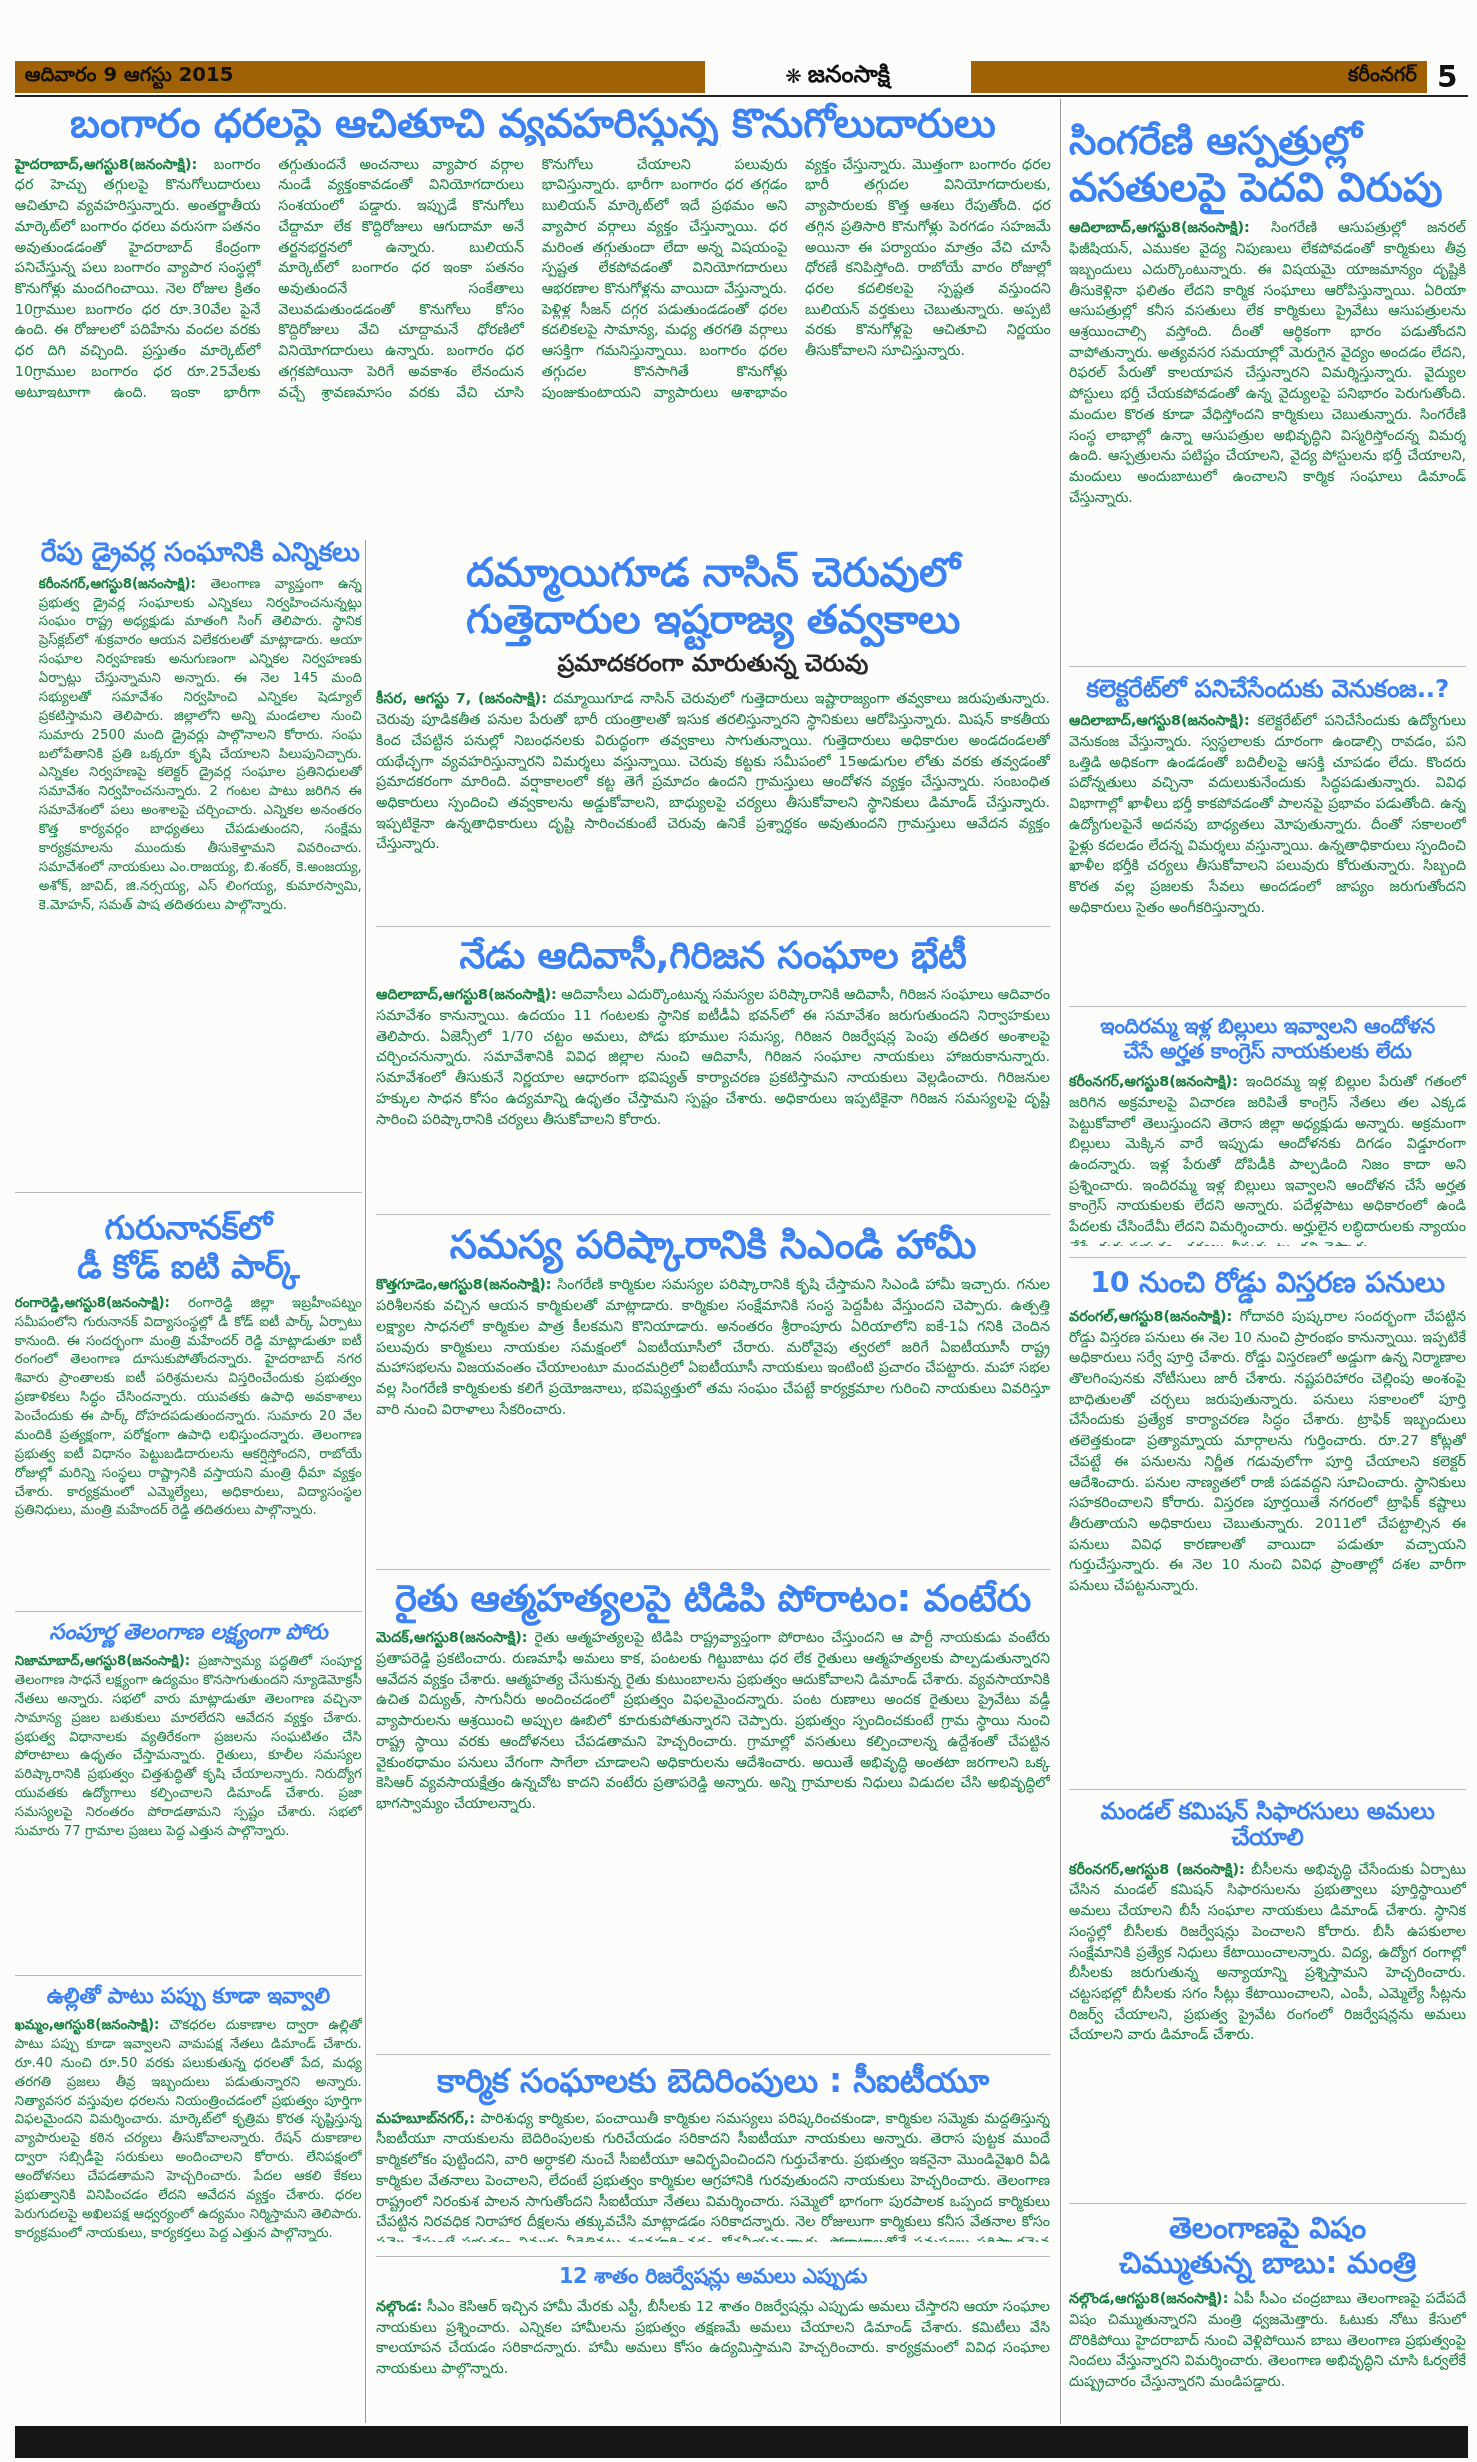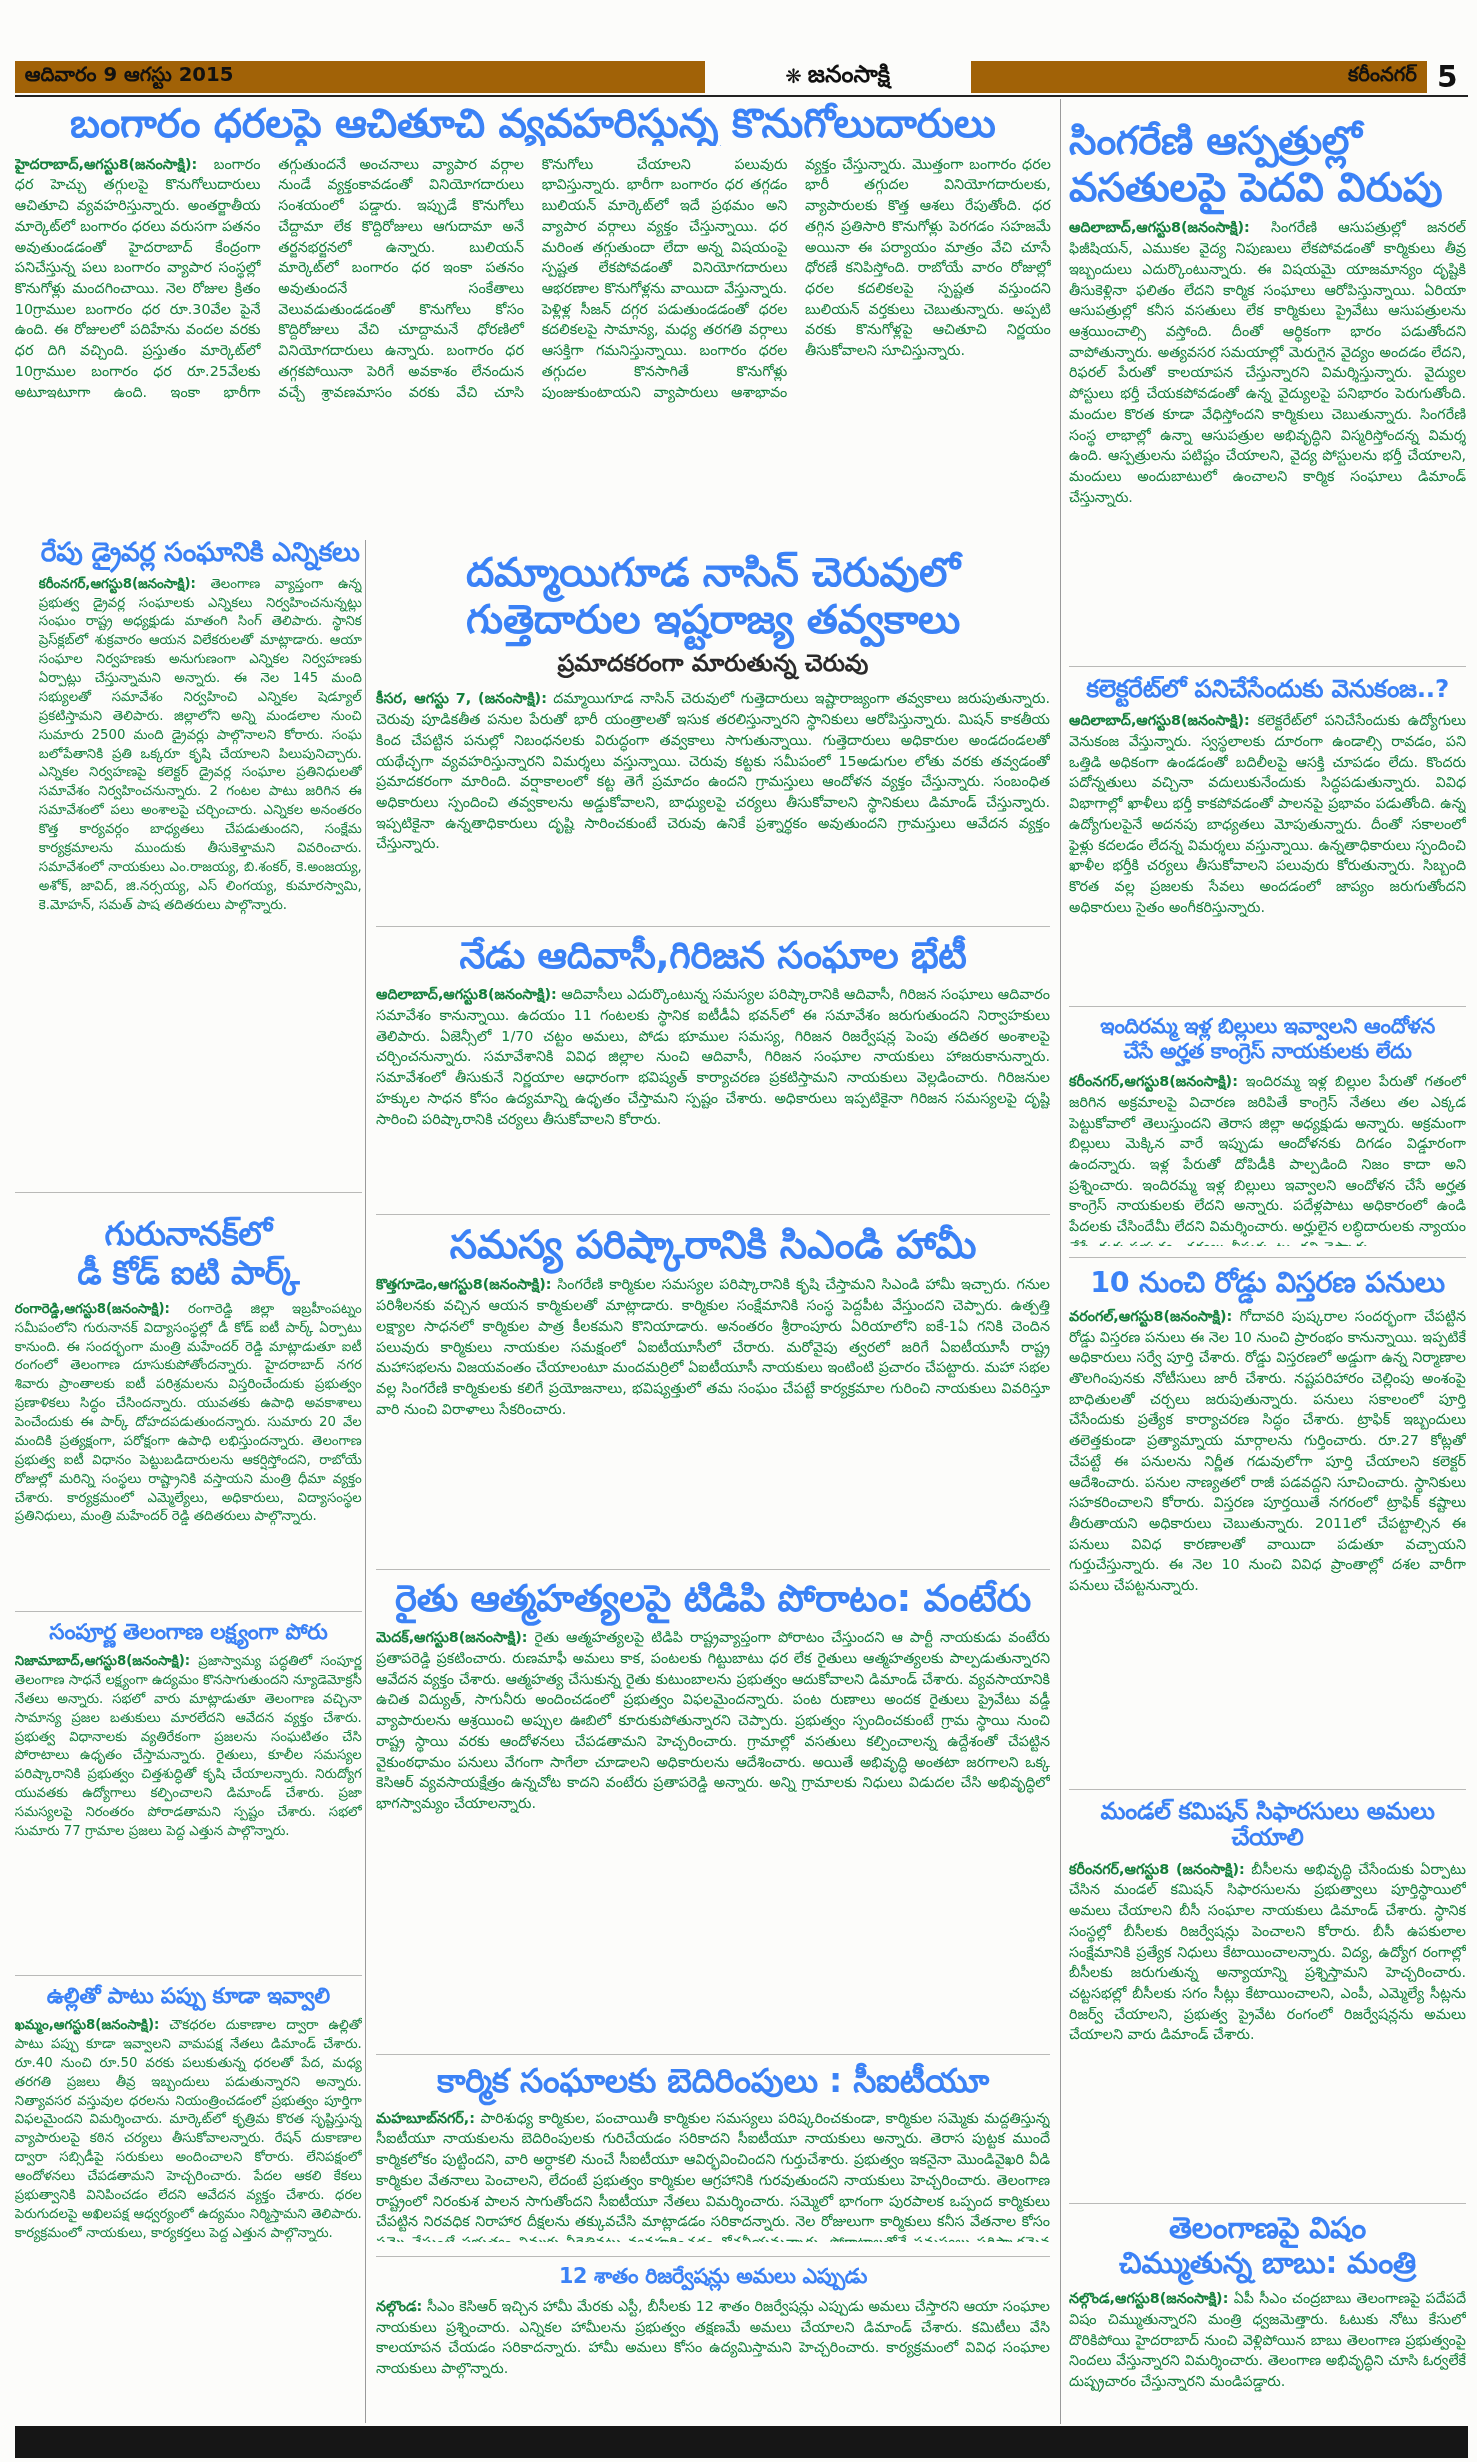--- a/index.html
+++ b/index.html
@@ -60,27 +60,27 @@
   <div class="gold art">
     <h1 class="hl">బంగారం ధరలపై ఆచితూచి వ్యవహరిస్తున్న కొనుగోలుదారులు</h1>
     <p class="body b14 cols"><b class="dl">హైదరాబాద్,ఆగస్టు8(జనంసాక్షి):</b> <span>బంగారం ధర హెచ్చు తగ్గులపై కొనుగోలుదారులు ఆచితూచి వ్యవహరిస్తున్నారు. అంతర్జాతీయ మార్కెట్‌లో బంగారం ధరలు వరుసగా పతనం అవుతుండడంతో హైదరాబాద్ కేంద్రంగా పనిచేస్తున్న పలు బంగారం వ్యాపార సంస్థల్లో కొనుగోళ్లు మందగించాయి. నెల రోజుల క్రితం 10గ్రాముల బంగారం ధర రూ.30వేల పైనే ఉంది. ఈ రోజులలో పదిహేను వందల వరకు ధర దిగి వచ్చింది. ప్రస్తుతం మార్కెట్‌లో 10గ్రాముల బంగారం ధర రూ.25వేలకు అటూఇటూగా ఉంది. ఇంకా భారీగా తగ్గుతుందనే అంచనాలు వ్యాపార వర్గాల నుండే వ్యక్తంకావడంతో వినియోగదారులు సంశయంలో పడ్డారు. ఇప్పుడే కొనుగోలు చేద్దామా లేక కొద్దిరోజులు ఆగుదామా అనే తర్జనభర్జనలో ఉన్నారు. బులియన్ మార్కెట్‌లో బంగారం ధర ఇంకా పతనం అవుతుందనే సంకేతాలు వెలువడుతుండడంతో కొనుగోలు కోసం కొద్దిరోజులు వేచి చూద్దామనే ధోరణిలో వినియోగదారులు ఉన్నారు. బంగారం ధర తగ్గకపోయినా పెరిగే అవకాశం లేనందున వచ్చే శ్రావణమాసం వరకు వేచి చూసి కొనుగోలు చేయాలని పలువురు భావిస్తున్నారు. భారీగా బంగారం ధర తగ్గడం బులియన్ మార్కెట్‌లో ఇదే ప్రథమం అని వ్యాపార వర్గాలు వ్యక్తం చేస్తున్నాయి. ధర మరింత తగ్గుతుందా లేదా అన్న విషయంపై స్పష్టత లేకపోవడంతో వినియోగదారులు ఆభరణాల కొనుగోళ్లను వాయిదా వేస్తున్నారు. పెళ్లిళ్ల సీజన్ దగ్గర పడుతుండడంతో ధరల కదలికలపై సామాన్య, మధ్య తరగతి వర్గాలు ఆసక్తిగా గమనిస్తున్నాయి. బంగారం ధరల తగ్గుదల కొనసాగితే కొనుగోళ్లు పుంజుకుంటాయని వ్యాపారులు ఆశాభావం వ్యక్తం చేస్తున్నారు. మొత్తంగా బంగారం ధరల భారీ తగ్గుదల వినియోగదారులకు, వ్యాపారులకు కొత్త ఆశలు రేపుతోంది. ధర తగ్గిన ప్రతిసారి కొనుగోళ్లు పెరగడం సహజమే అయినా ఈ పర్యాయం మాత్రం వేచి చూసే ధోరణే కనిపిస్తోంది. రాబోయే వారం రోజుల్లో ధరల కదలికలపై స్పష్టత వస్తుందని బులియన్ వర్తకులు చెబుతున్నారు. అప్పటి వరకు కొనుగోళ్లపై ఆచితూచి నిర్ణయం తీసుకోవాలని సూచిస్తున్నారు.</span></p>
   </div>
 
   <div class="rail" id="left-rail">
     <div class="art" style="height:655px;margin-left:24px;">
       <h2 class="hl nowrap" style="font-size:26.6px;">రేపు డ్రైవర్ల సంఘానికి ఎన్నికలు</h2>
       <p class="body b13" style="height:591px;"><b class="dl">కరీంనగర్,ఆగస్టు8(జనంసాక్షి):</b> <span>తెలంగాణ వ్యాప్తంగా ఉన్న ప్రభుత్వ డ్రైవర్ల సంఘాలకు ఎన్నికలు నిర్వహించనున్నట్లు సంఘం రాష్ట్ర అధ్యక్షుడు మాతంగి సింగ్ తెలిపారు. స్థానిక ప్రెస్‌క్లబ్‌లో శుక్రవారం ఆయన విలేకరులతో మాట్లాడారు. ఆయా సంఘాల నిర్వహణకు అనుగుణంగా ఎన్నికల నిర్వహణకు ఏర్పాట్లు చేస్తున్నామని అన్నారు. ఈ నెల 145 మంది సభ్యులతో సమావేశం నిర్వహించి ఎన్నికల షెడ్యూల్ ప్రకటిస్తామని తెలిపారు. జిల్లాలోని అన్ని మండలాల నుంచి సుమారు 2500 మంది డ్రైవర్లు పాల్గొనాలని కోరారు. సంఘ బలోపేతానికి ప్రతి ఒక్కరూ కృషి చేయాలని పిలుపునిచ్చారు. ఎన్నికల నిర్వహణపై కలెక్టర్ డ్రైవర్ల సంఘాల ప్రతినిధులతో సమావేశం నిర్వహించనున్నారు. 2 గంటల పాటు జరిగిన ఈ సమావేశంలో పలు అంశాలపై చర్చించారు. ఎన్నికల అనంతరం కొత్త కార్యవర్గం బాధ్యతలు చేపడుతుందని, సంక్షేమ కార్యక్రమాలను ముందుకు తీసుకెళ్తామని వివరించారు. సమావేశంలో నాయకులు ఎం.రాజయ్య, బి.శంకర్, కె.అంజయ్య, అశోక్, జావిద్, జి.నర్సయ్య, ఎస్ లింగయ్య, కుమారస్వామి, కె.మోహన్, సమత్ పాష తదితరులు పాల్గొన్నారు.</span></p>
     </div>
-    <div class="art" style="height:419px;padding-top:23px;">
+    <div class="art" style="height:419px;padding-top:17px;">
       <h2 class="hl" style="font-size:33px;margin-bottom:2px;">గురునానక్‌లో</h2>
       <h2 class="hl" style="font-size:33px;">డీ కోడ్ ఐటి పార్క్</h2>
       <p class="body b13" style="height:276px;"><b class="dl">రంగారెడ్డి,ఆగస్టు8(జనంసాక్షి):</b> <span>రంగారెడ్డి జిల్లా ఇబ్రహీంపట్నం సమీపంలోని గురునానక్ విద్యాసంస్థల్లో డీ కోడ్ ఐటీ పార్క్ ఏర్పాటు కానుంది. ఈ సందర్భంగా మంత్రి మహేందర్ రెడ్డి మాట్లాడుతూ ఐటీ రంగంలో తెలంగాణ దూసుకుపోతోందన్నారు. హైదరాబాద్ నగర శివారు ప్రాంతాలకు ఐటీ పరిశ్రమలను విస్తరించేందుకు ప్రభుత్వం ప్రణాళికలు సిద్ధం చేసిందన్నారు. యువతకు ఉపాధి అవకాశాలు పెంచేందుకు ఈ పార్క్ దోహదపడుతుందన్నారు. సుమారు 20 వేల మందికి ప్రత్యక్షంగా, పరోక్షంగా ఉపాధి లభిస్తుందన్నారు. తెలంగాణ ప్రభుత్వ ఐటీ విధానం పెట్టుబడిదారులను ఆకర్షిస్తోందని, రాబోయే రోజుల్లో మరిన్ని సంస్థలు రాష్ట్రానికి వస్తాయని మంత్రి ధీమా వ్యక్తం చేశారు. కార్యక్రమంలో ఎమ్మెల్యేలు, అధికారులు, విద్యాసంస్థల ప్రతినిధులు, మంత్రి మహేందర్ రెడ్డి తదితరులు పాల్గొన్నారు.</span></p>
     </div>
     <div class="art" style="height:364px;">
-      <h2 class="hl nowrap" style="font-size:21.7px;">సంపూర్ణ తెలంగాణ లక్ష్యంగా పోరు</h2>
+      <h2 class="hl nowrap" style="font-size:21.7px;font-style:italic;">సంపూర్ణ తెలంగాణ లక్ష్యంగా పోరు</h2>
       <p class="body b13" style="height:307px;"><b class="dl">నిజామాబాద్,ఆగస్టు8(జనంసాక్షి):</b> <span>ప్రజాస్వామ్య పద్ధతిలో సంపూర్ణ తెలంగాణ సాధనే లక్ష్యంగా ఉద్యమం కొనసాగుతుందని న్యూడెమోక్రసీ నేతలు అన్నారు. సభలో వారు మాట్లాడుతూ తెలంగాణ వచ్చినా సామాన్య ప్రజల బతుకులు మారలేదని ఆవేదన వ్యక్తం చేశారు. ప్రభుత్వ విధానాలకు వ్యతిరేకంగా ప్రజలను సంఘటితం చేసి పోరాటాలు ఉధృతం చేస్తామన్నారు. రైతులు, కూలీల సమస్యల పరిష్కారానికి ప్రభుత్వం చిత్తశుద్ధితో కృషి చేయాలన్నారు. నిరుద్యోగ యువతకు ఉద్యోగాలు కల్పించాలని డిమాండ్ చేశారు. ప్రజా సమస్యలపై నిరంతరం పోరాడతామని స్పష్టం చేశారు. సభలో సుమారు 77 గ్రామాల ప్రజలు పెద్ద ఎత్తున పాల్గొన్నారు.</span></p>
     </div>
     <div class="art" style="height:448px;">
       <h2 class="hl nowrap" style="font-size:21.7px;">ఉల్లితో పాటు పప్పు కూడా ఇవ్వాలి</h2>
       <p class="body b13" style="height:391px;"><b class="dl">ఖమ్మం,ఆగస్టు8(జనంసాక్షి):</b> <span>చౌకధరల దుకాణాల ద్వారా ఉల్లితో పాటు పప్పు కూడా ఇవ్వాలని వామపక్ష నేతలు డిమాండ్ చేశారు. రూ.40 నుంచి రూ.50 వరకు పలుకుతున్న ధరలతో పేద, మధ్య తరగతి ప్రజలు తీవ్ర ఇబ్బందులు పడుతున్నారని అన్నారు. నిత్యావసర వస్తువుల ధరలను నియంత్రించడంలో ప్రభుత్వం పూర్తిగా విఫలమైందని విమర్శించారు. మార్కెట్‌లో కృత్రిమ కొరత సృష్టిస్తున్న వ్యాపారులపై కఠిన చర్యలు తీసుకోవాలన్నారు. రేషన్ దుకాణాల ద్వారా సబ్సిడీపై సరుకులు అందించాలని కోరారు. లేనిపక్షంలో ఆందోళనలు చేపడతామని హెచ్చరించారు. పేదల ఆకలి కేకలు ప్రభుత్వానికి వినిపించడం లేదని ఆవేదన వ్యక్తం చేశారు. ధరల పెరుగుదలపై అఖిలపక్ష ఆధ్వర్యంలో ఉద్యమం నిర్మిస్తామని తెలిపారు. కార్యక్రమంలో నాయకులు, కార్యకర్తలు పెద్ద ఎత్తున పాల్గొన్నారు.</span></p>
     </div>
   </div>
 
   <div class="rail" id="mid-rail">
     <div class="art" style="height:376px;">

